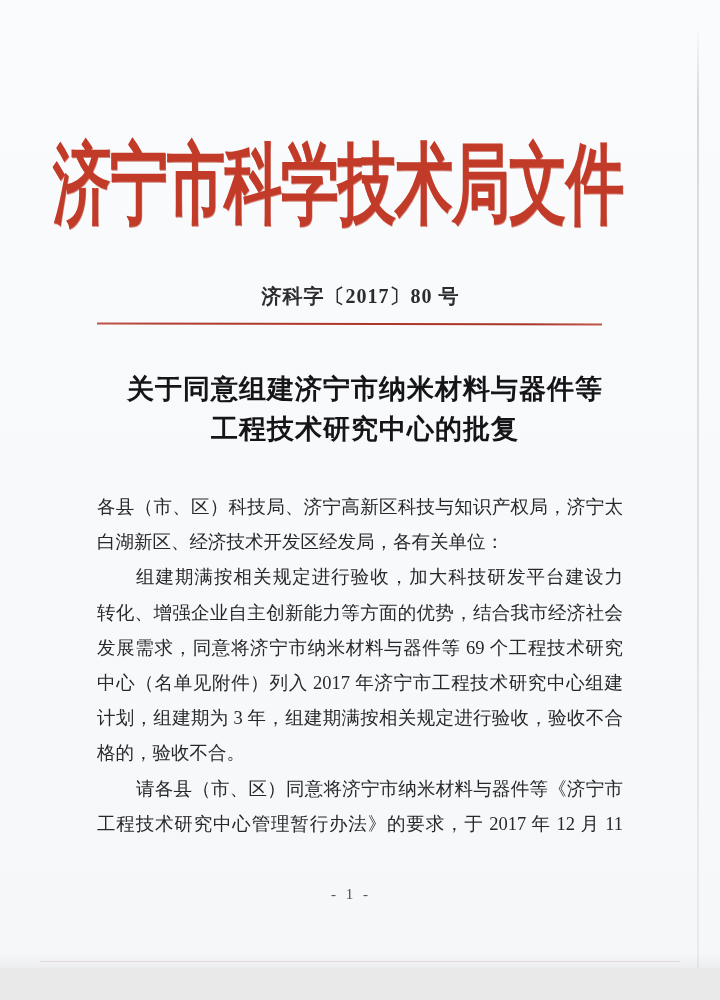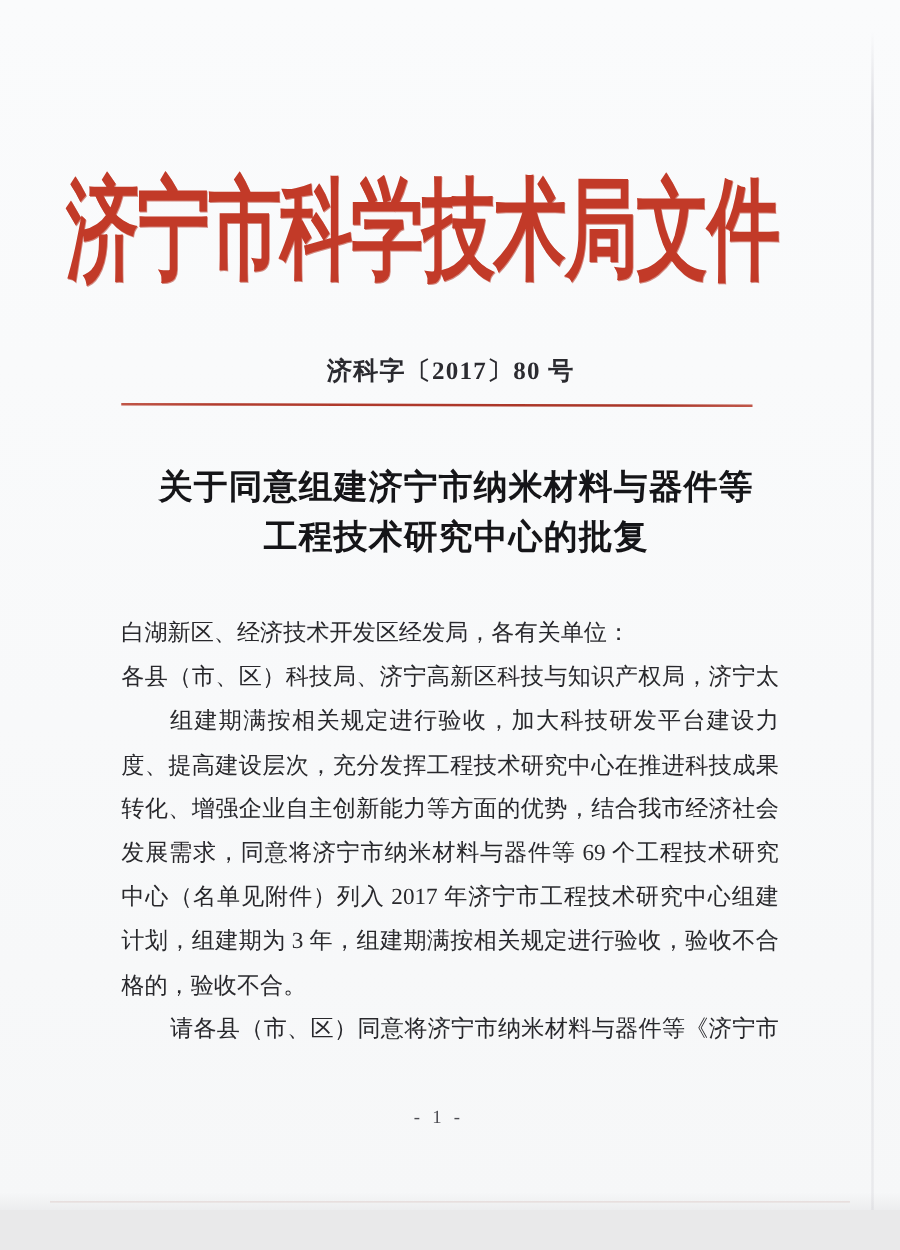--- a/index.html
+++ b/index.html
@@ -148,30 +148,30 @@
   <div class="doc-number">济科字〔2017〕80 号</div>
 
   <div class="red-rule"></div>
 
   <div class="doc-title">
     <div>关于同意组建济宁市纳米材料与器件等</div>
     <div>工程技术研究中心的批复</div>
   </div>
 
   <div class="body-text">
+    <div class="line fill">各县（市、区）科技局、济宁高新区科技与知识产权局，济宁太</div>
     <div class="line">白湖新区、经济技术开发区经发局，各有关单位：</div>
-    <div class="line fill">各县（市、区）科技局、济宁高新区科技与知识产权局，济宁太</div>
     <div class="line fill indent">组建期满按相关规定进行验收，加大科技研发平台建设力</div>
-    <div class="line fill">度、提高建设层次，充分发挥工程技术研究中心在推进科技成果</div>
     <div class="line fill">转化、增强企业自主创新能力等方面的优势，结合我市经济社会</div>
     <div class="line fill">发展需求，同意将济宁市纳米材料与器件等 69 个工程技术研究</div>
     <div class="line fill">中心（名单见附件）列入 2017 年济宁市工程技术研究中心组建</div>
     <div class="line fill">计划，组建期为 3 年，组建期满按相关规定进行验收，验收不合</div>
     <div class="line">格的，验收不合。</div>
     <div class="line fill indent">请各县（市、区）同意将济宁市纳米材料与器件等《济宁市</div>
+    <div class="line fill">工程技术研究中心管理暂行办法》的要求，于 2017 年 12 月 11</div>
   </div>
 
   <div class="page-number">- 1 -</div>
 
   <div class="scan-edge-right"></div>
   <div class="scan-edge-bottom"></div>
   <div class="scan-shadow-bottom"></div>
 
 </div>
 

